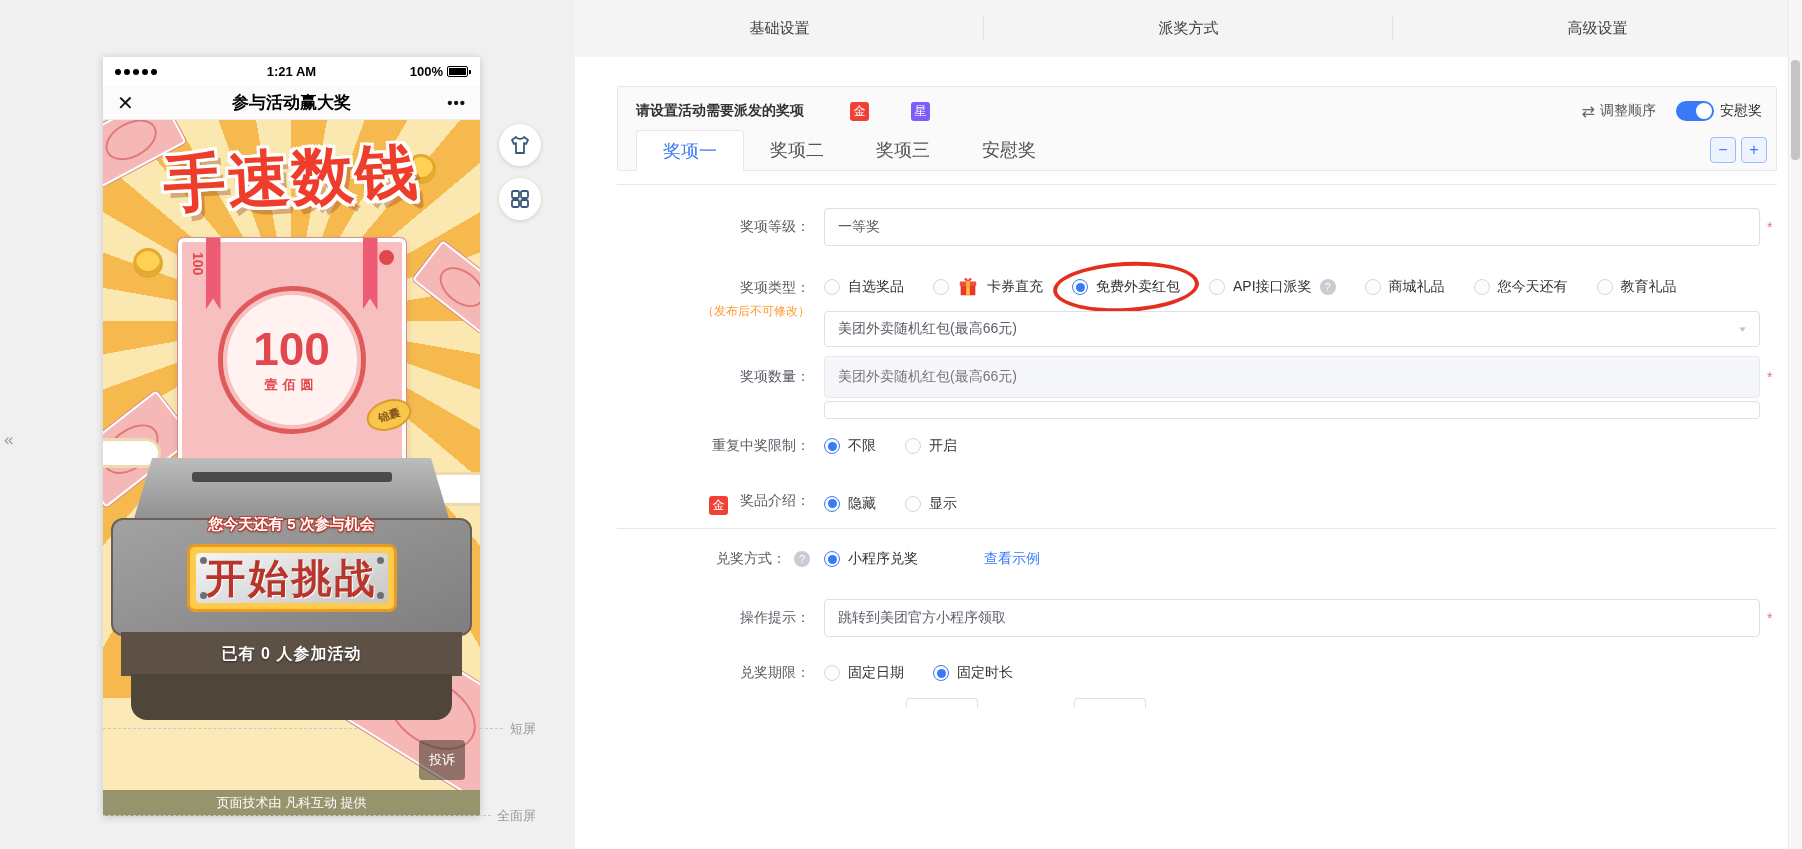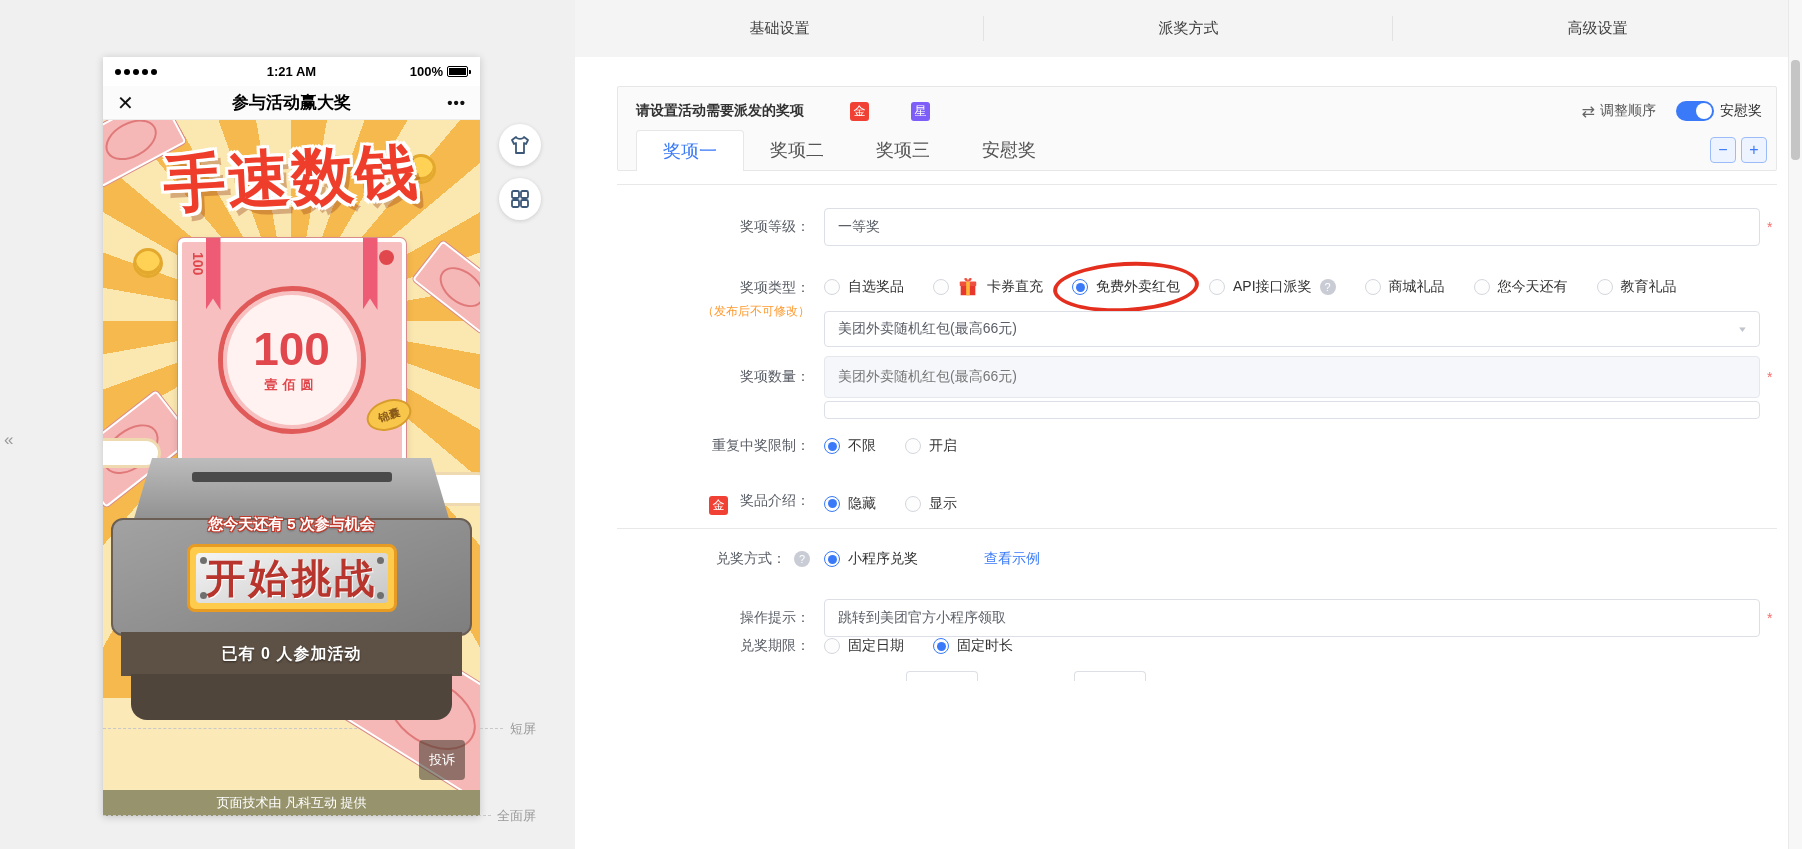--- a/index.html
+++ b/index.html
@@ -403,21 +403,21 @@
     </div>
 
     <div class="form-row" style="margin-top:31px;align-items:center;">
       <div class="flabel">操作提示：</div>
       <div class="fcontrol">
         <input class="text-input" value="跳转到美团官方小程序领取" style="">
       </div>
       <span class="req">*</span>
     </div>
 
-    <div class="form-row" style="align-items:flex-start;">
+    <div class="form-row" style="margin-top:27px;align-items:flex-start;">
       <div class="flabel">兑奖期限：</div>
       <div class="fcontrol radio-group">
         <span class="radio-item">
           <span class="radio"></span>
           <span class="radio-label">固定日期</span>
         </span>
         <span class="radio-item">
           <span class="radio checked"></span>
           <span class="radio-label">固定时长</span>
         </span>

